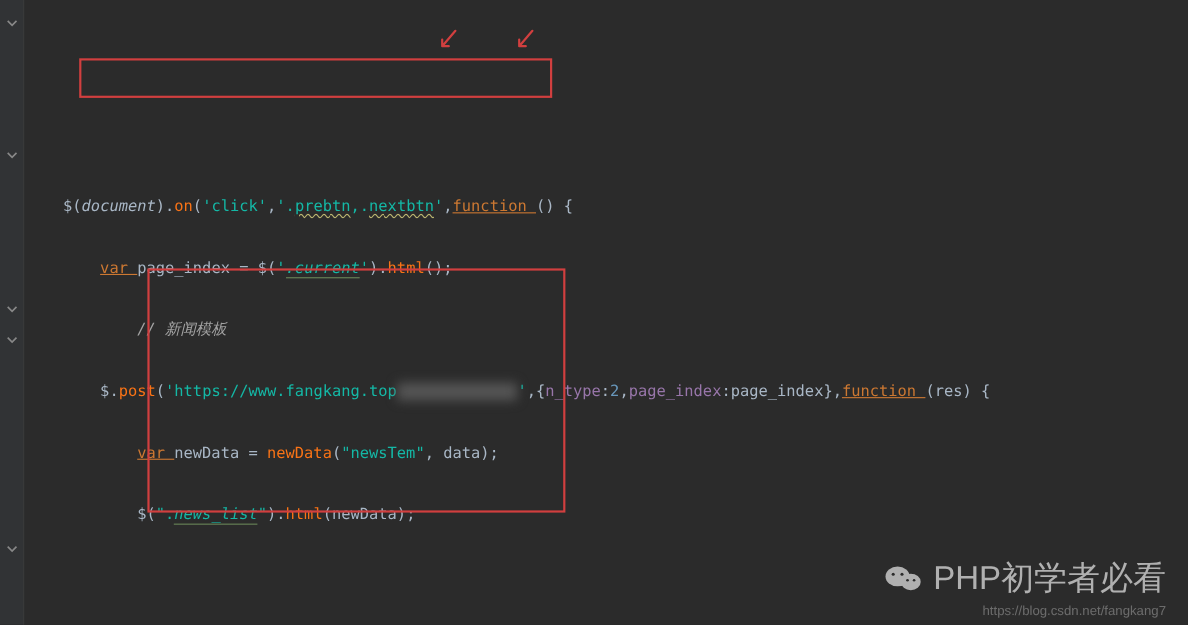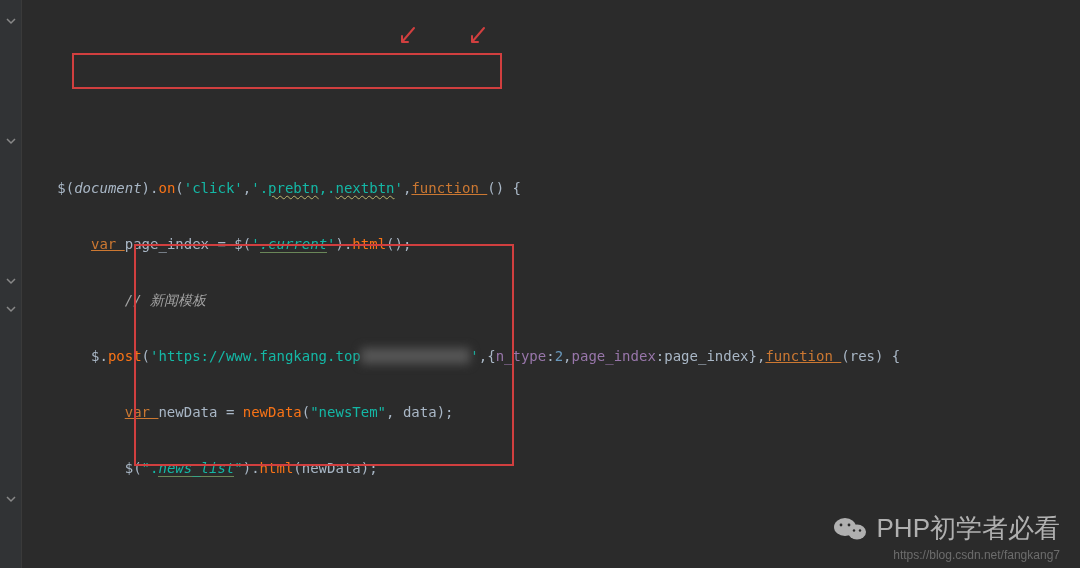--- a/index.html
+++ b/index.html
@@ -87,21 +87,21 @@
     }
     .watermark-icon {
       width: 34px;
       height: 28px;
       position: relative;
     }
     .watermark-icon svg { display: block; }
     .watermark-text {
       color: #ddd;
       font-family: 'Microsoft YaHei', sans-serif;
-      font-size: 26px;
+      font-size: 30px;
     }
     .watermark-url {
       position: absolute;
       right: 20px;
       bottom: 6px;
       color: #888;
       font-size: 12px;
       font-family: sans-serif;
       opacity: 0.7;
       pointer-events: none;

